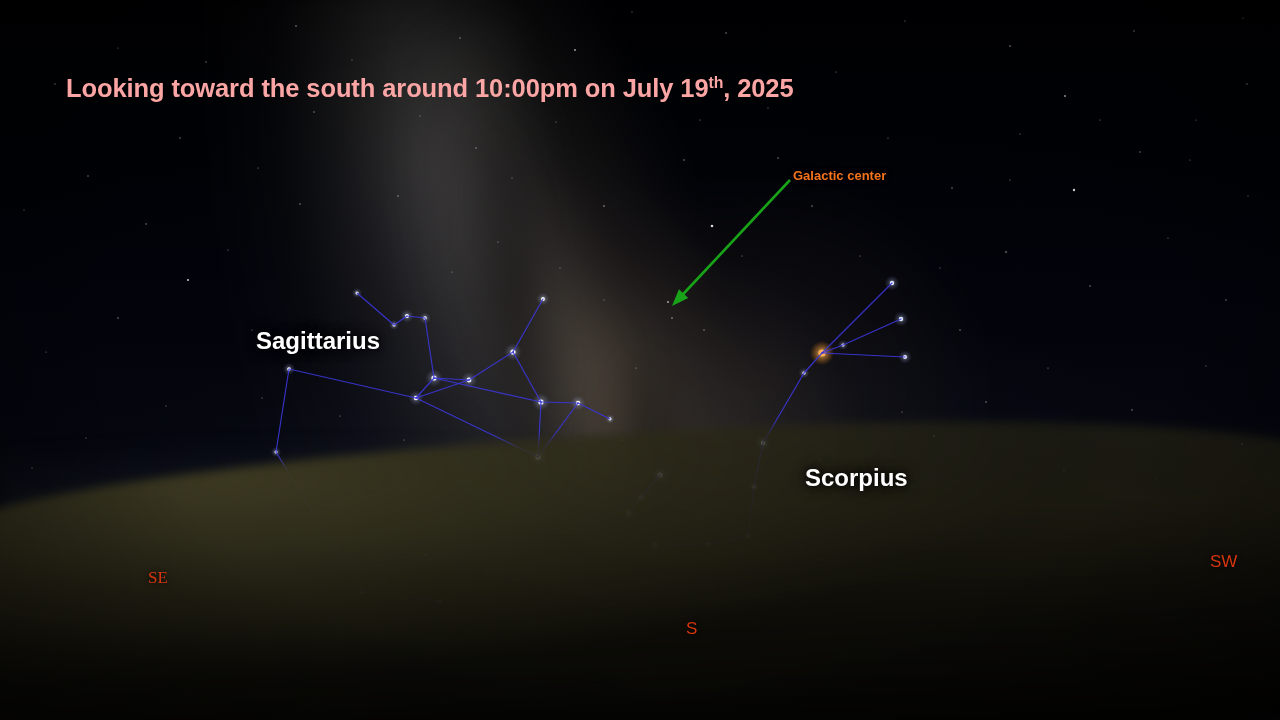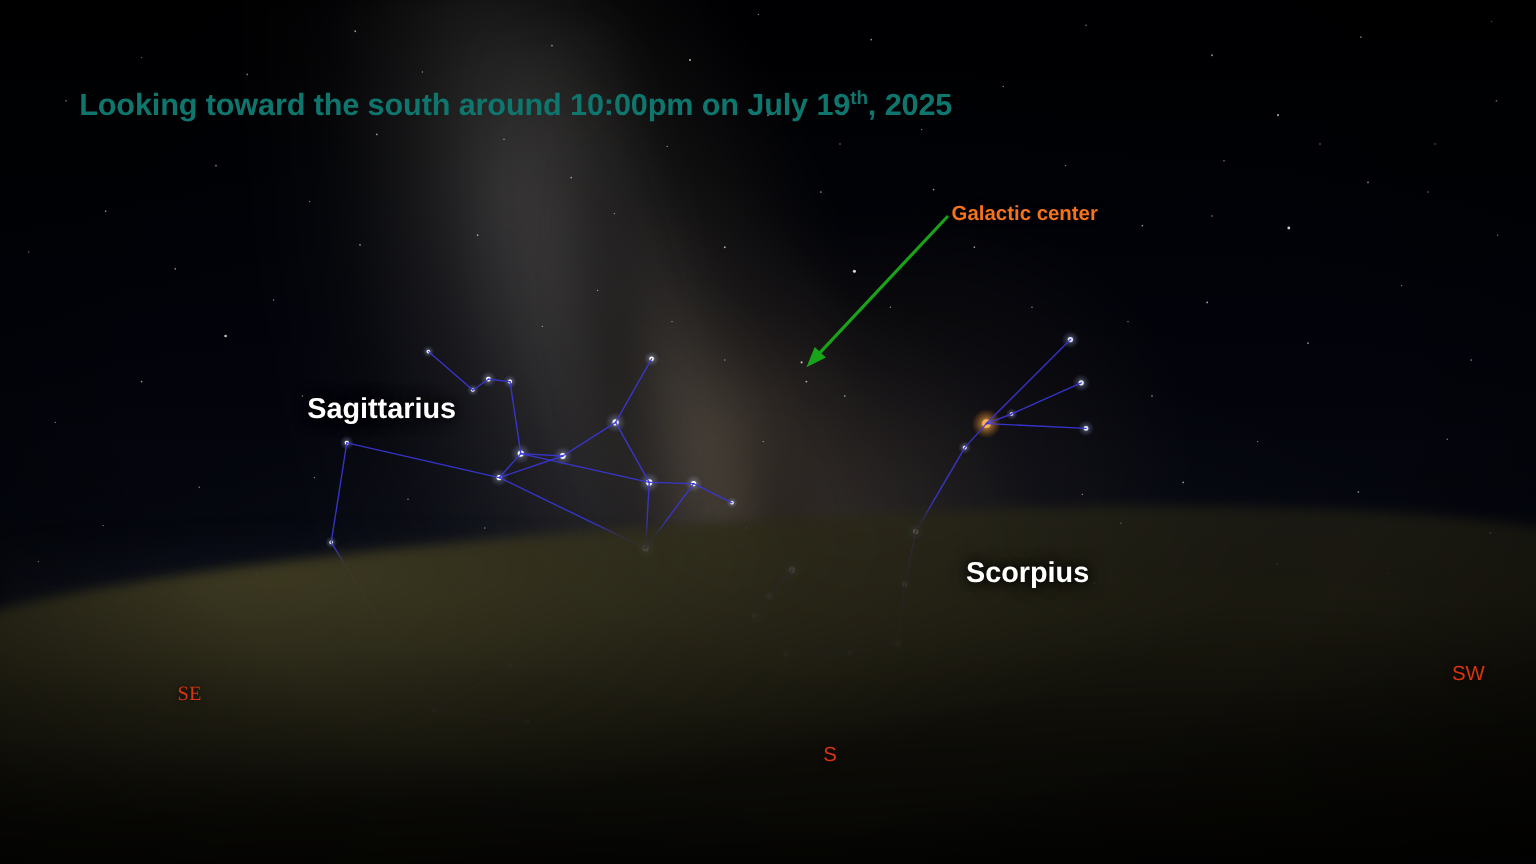--- a/index.html
+++ b/index.html
@@ -165,42 +165,42 @@
   .label {
     position: absolute;
     white-space: nowrap;
     user-select: none;
   }
   #chart-title {
     left: 66px;
     top: 74px;
     font-size: 25.5px;
     font-weight: bold;
-    color: #0f766e;
+    color: #fca5a5;
     letter-spacing: -0.1px;
   }
   #chart-title sup {
     font-size: 0.62em;
     vertical-align: super;
     line-height: 0;
   }
   .constellation-label {
     color: #FFFFFF;
     font-size: 24px;
     font-weight: bold;
     text-shadow: 0 0 7px rgba(0,0,0,0.95), 0 0 14px rgba(0,0,0,0.8);
   }
   #label-sagittarius { left: 256px; top: 327px; }
   #label-scorpius    { left: 805px; top: 464px; text-align: center; }
 
   #label-galactic-center {
     left: 793px;
     top: 168px;
     color: #F4731B;
-    font-size: 17px;
+    font-size: 13px;
     font-weight: bold;
     text-shadow: 0 0 6px rgba(0,0,0,0.9);
   }
 
   .compass {
     color: #D6350E;
     font-size: 17px;
     font-weight: normal;
     text-shadow: 0 0 5px rgba(0,0,0,0.8);
   }

